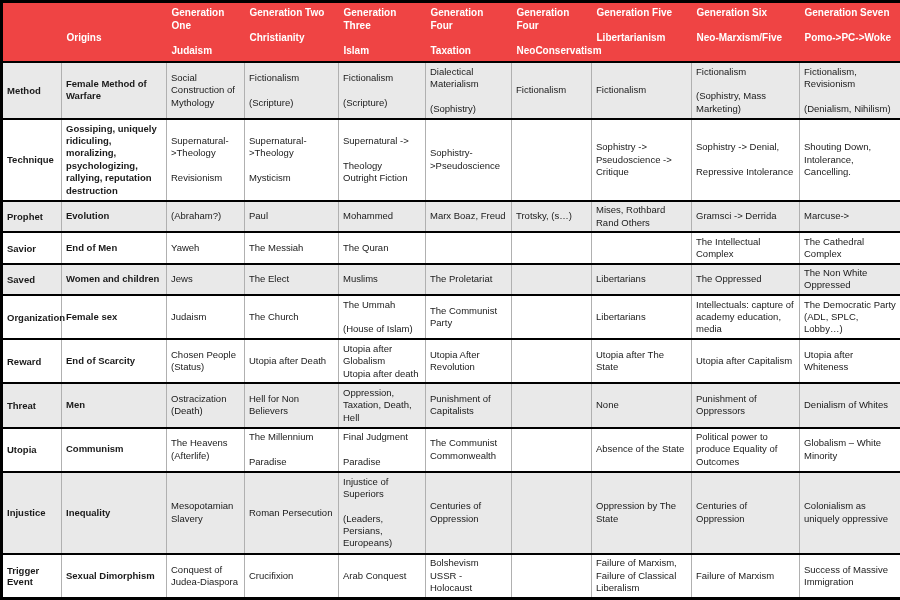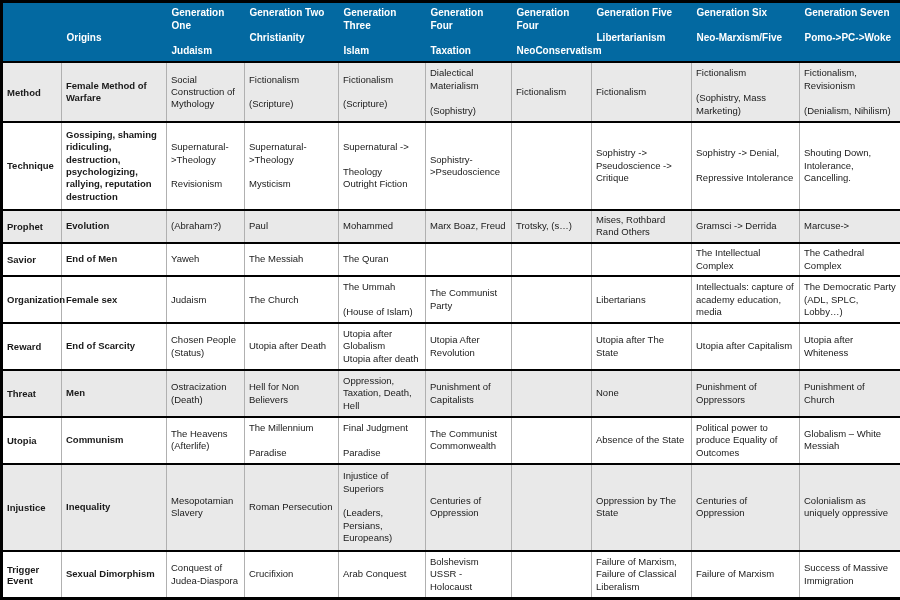--- a/index.html
+++ b/index.html
@@ -18,21 +18,21 @@
   col.c1 { width: 105px; }
   col.c2 { width: 78px; }
   col.c3 { width: 94px; }
   col.c4 { width: 87px; }
   col.c5 { width: 86px; }
   col.c6 { width: 80px; }
   col.c7 { width: 100px; }
   col.c8 { width: 108px; }
   col.c9 { width: 102px; }
   thead th {
-    background: #0369a1; color: #fff; text-align: left;
+    background: #ef4444; color: #fff; text-align: left;
     font-size: 10px; font-weight: bold; padding: 3px 5px 4px 5px;
     height: 34px; vertical-align: top; border-bottom: 2px solid #000;
   }
   thead .h1 { min-height: 13px; line-height: 13px; }
   thead .h2 { margin-top: 12px; line-height: 13px; }
   tbody tr { background: #ffffff; border-top: 2px solid #000; }
   tbody tr.stripe { background: #e9e9e9; }
   tbody th.rowlabel {
     font-size: 9.5px; font-weight: bold; text-align: left;
     padding: 2px 3px 2px 4px; vertical-align: middle;
@@ -125,21 +125,21 @@
           <td>Fictionalism</td>
           <td>Fictionalism
 
 (Sophistry, Mass Marketing)</td>
           <td>Fictionalism, Revisionism
 
 (Denialism, Nihilism)</td>
         </tr>
         <tr>
           <th class="rowlabel">Technique</th>
-          <td class="origins">Gossiping, shaming ridiculing, destruction, psychologizing, rallying, reputation destruction</td>
+          <td class="origins">Gossiping, uniquely ridiculing, moralizing, psychologizing, rallying, reputation destruction</td>
           <td>Supernatural-&gt;Theology
 
 Revisionism</td>
           <td>Supernatural-&gt;Theology
 
 Mysticism</td>
           <td>Supernatural -&gt;
 
 Theology
 Outright Fiction</td>
@@ -168,20 +168,32 @@
           <td class="origins">End of Men</td>
           <td>Yaweh</td>
           <td>The Messiah</td>
           <td>The Quran</td>
           <td></td>
           <td></td>
           <td></td>
           <td>The Intellectual Complex</td>
           <td>The Cathedral Complex</td>
         </tr>
+        <tr class="stripe">
+          <th class="rowlabel">Saved</th>
+          <td class="origins">Women and children</td>
+          <td>Jews</td>
+          <td>The Elect</td>
+          <td>Muslims</td>
+          <td>The Proletariat</td>
+          <td></td>
+          <td>Libertarians</td>
+          <td>The Oppressed</td>
+          <td>The Non White Oppressed</td>
+        </tr>
         <tr>
           <th class="rowlabel">Organization</th>
           <td class="origins">Female sex</td>
           <td>Judaism</td>
           <td>The Church</td>
           <td>The Ummah
 
 (House of Islam)</td>
           <td>The Communist Party</td>
           <td></td>
@@ -205,37 +217,37 @@
         <tr class="stripe">
           <th class="rowlabel">Threat</th>
           <td class="origins">Men</td>
           <td>Ostracization (Death)</td>
           <td>Hell for Non Believers</td>
           <td>Oppression, Taxation, Death, Hell</td>
           <td>Punishment of Capitalists</td>
           <td></td>
           <td>None</td>
           <td>Punishment of Oppressors</td>
-          <td>Punishment of Church</td>
+          <td>Denialism of Whites</td>
         </tr>
         <tr>
           <th class="rowlabel">Utopia</th>
           <td class="origins">Communism</td>
           <td>The Heavens (Afterlife)</td>
           <td>The Millennium
 
 Paradise</td>
           <td>Final Judgment
 
 Paradise</td>
           <td>The Communist Commonwealth</td>
           <td></td>
           <td>Absence of the State</td>
           <td>Political power to produce Equality of Outcomes</td>
-          <td>Globalism – White Messiah</td>
+          <td>Globalism – White Minority</td>
         </tr>
         <tr class="stripe">
           <th class="rowlabel">Injustice</th>
           <td class="origins">Inequality</td>
           <td>Mesopotamian Slavery</td>
           <td>Roman Persecution</td>
           <td>Injustice of Superiors
 
 (Leaders, Persians, Europeans)</td>
           <td>Centuries of Oppression</td>

